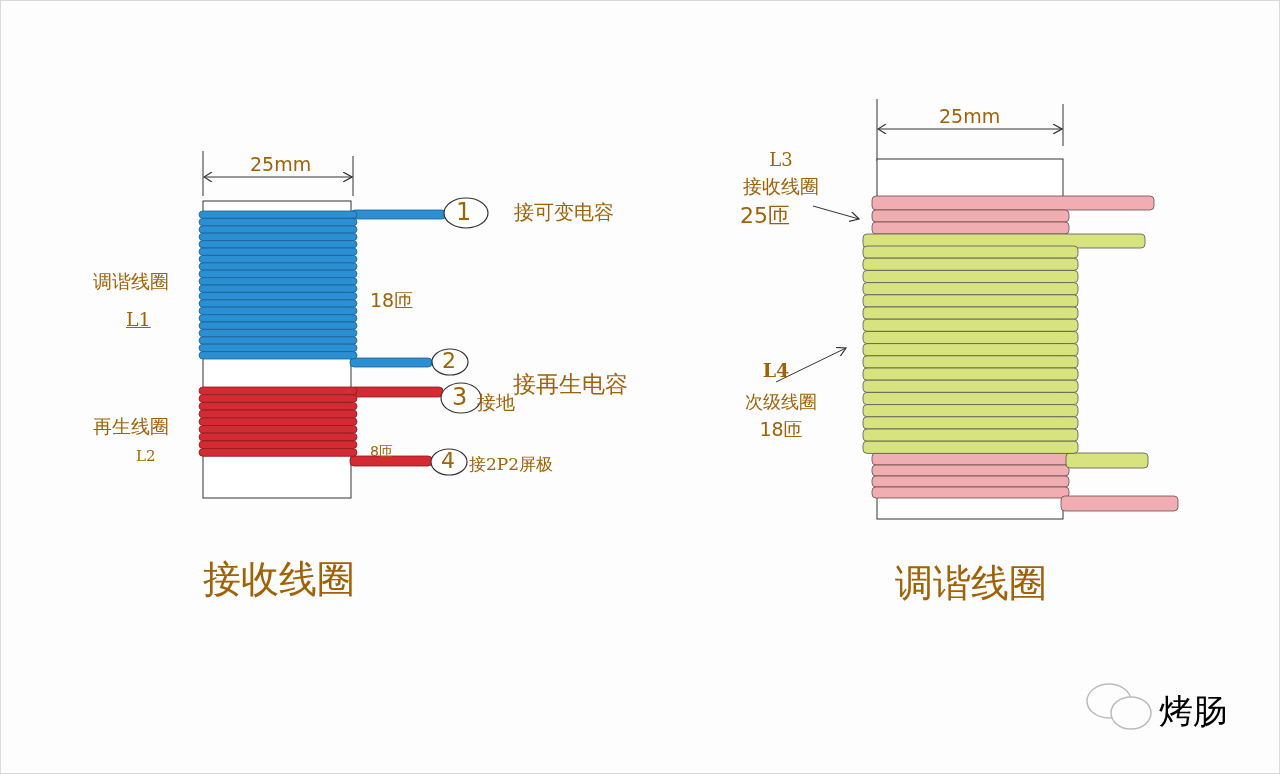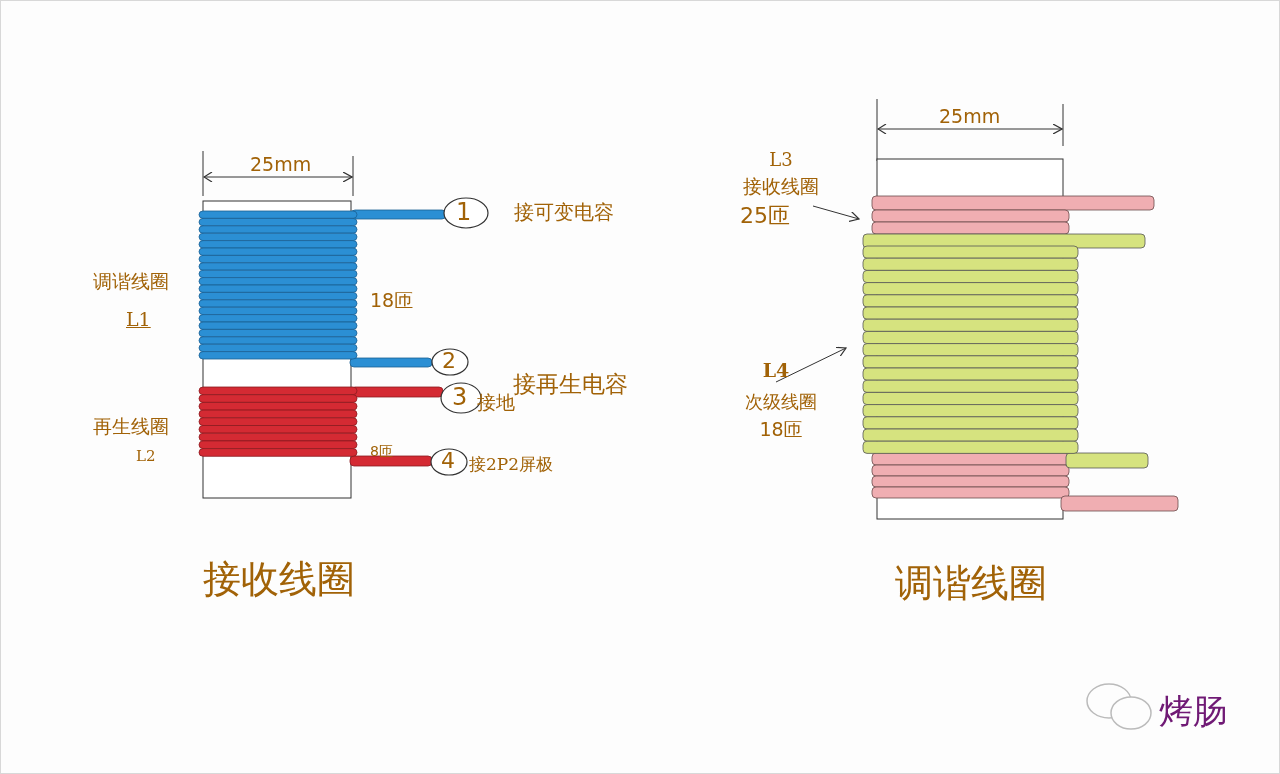--- a/index.html
+++ b/index.html
@@ -154,14 +154,14 @@
 <div class="lbl" style="left:938px;top:104px;font-size:19px;">25mm</div>
 <div class="lbl serif center" style="left:730px;top:148px;width:100px;font-size:18px;">L3</div>
 <div class="lbl serif center" style="left:730px;top:173px;width:100px;font-size:19px;">接收线圈</div>
 <div class="lbl center" style="left:714px;top:200px;width:100px;font-size:22px;">25匝</div>
 <div class="lbl serif center" style="left:730px;top:358px;width:90px;font-size:19px;font-weight:bold;">L4</div>
 <div class="lbl serif center" style="left:730px;top:389px;width:100px;font-size:18px;">次级线圈</div>
 <div class="lbl center" style="left:730px;top:416px;width:100px;font-size:19px;">18匝</div>
 
 <div class="lbl serif" style="left:894px;top:557px;font-size:38px;">调谐线圈</div>
 
-<div class="lbl" style="left:1158px;top:688px;font-size:34px;color:#701a75;">烤肠</div>
+<div class="lbl" style="left:1158px;top:688px;font-size:34px;color:#000000;">烤肠</div>
 </div>
 
 </body></html>

